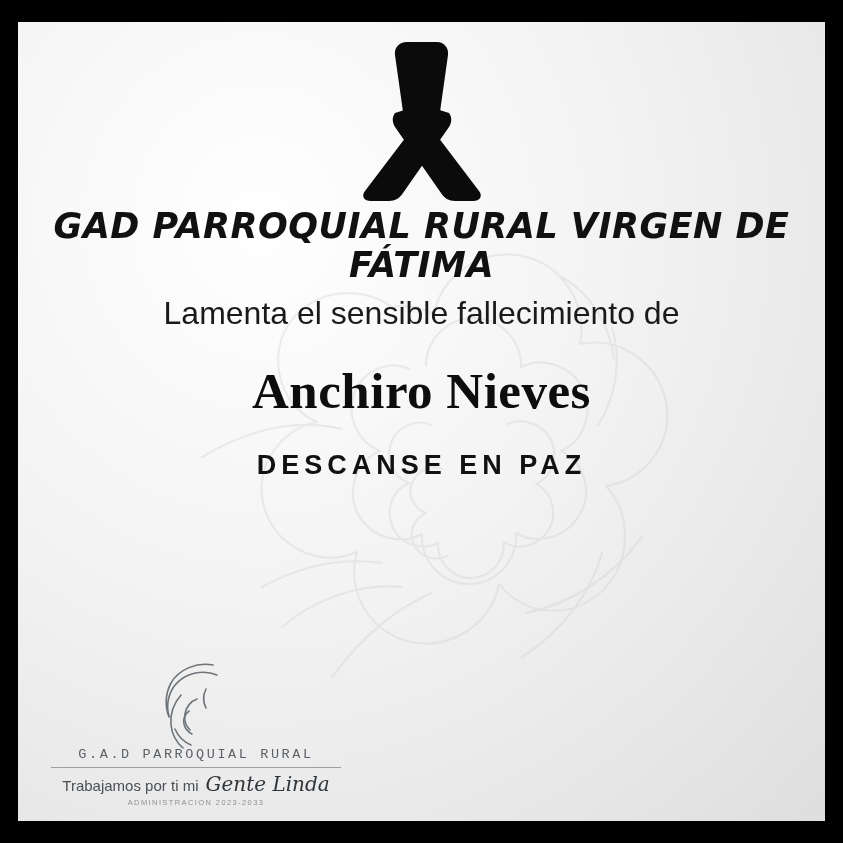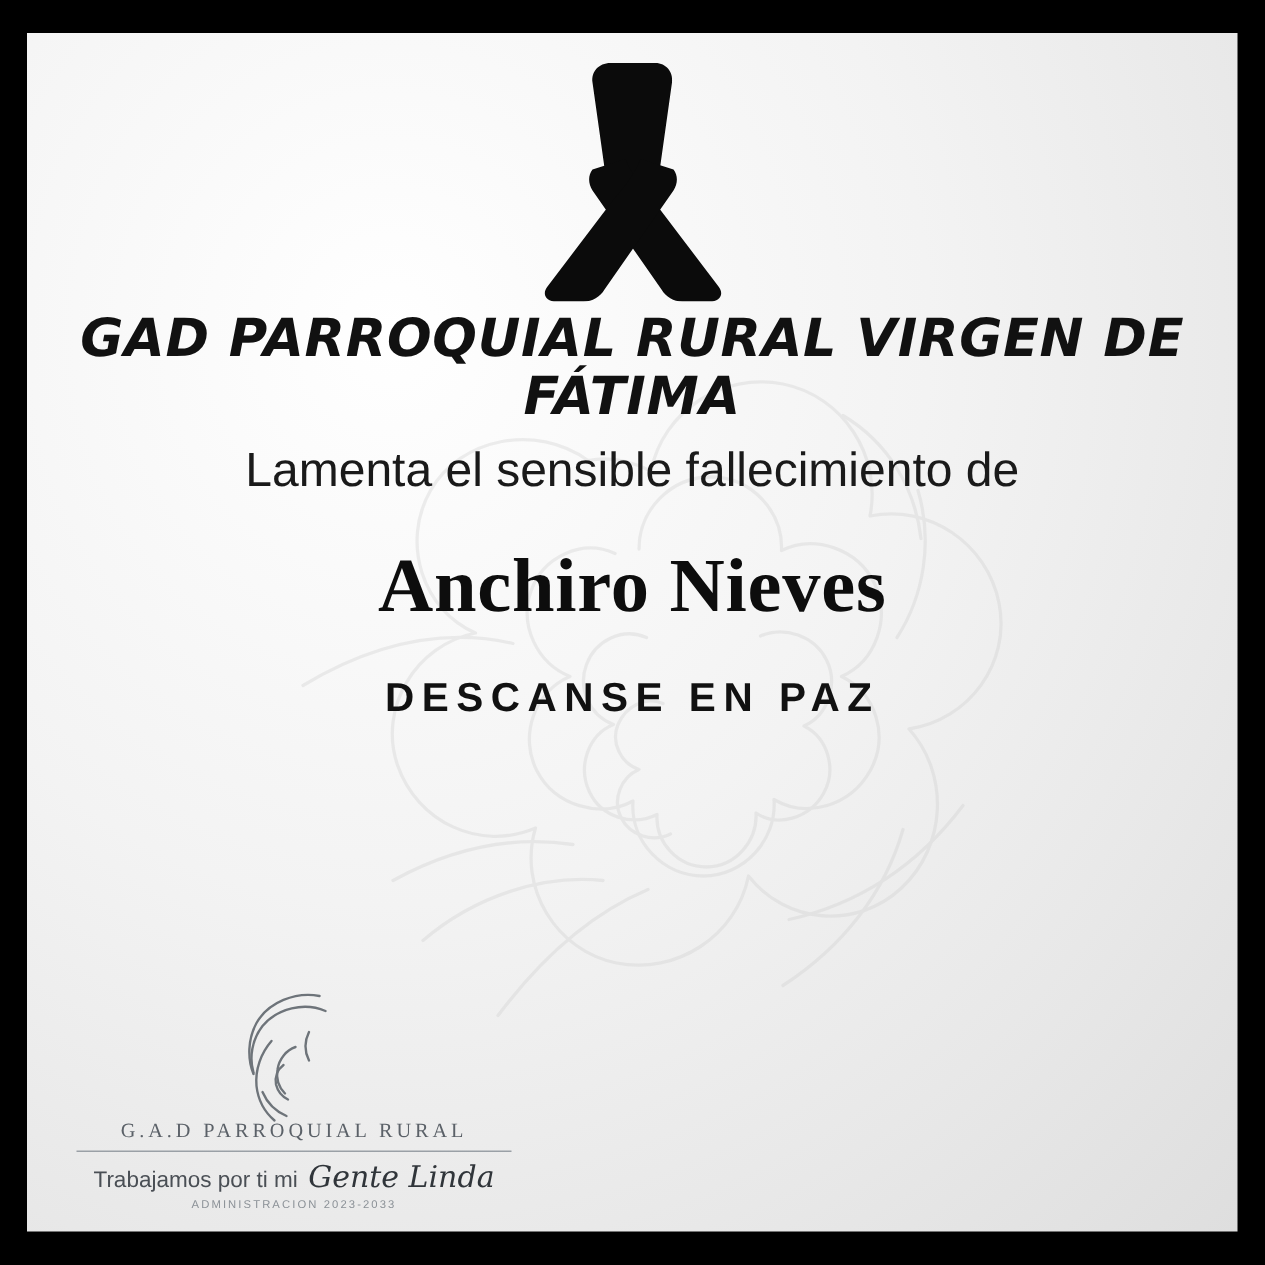--- a/index.html
+++ b/index.html
@@ -124,21 +124,21 @@
   .logo {
     width: 320px;
     display: flex;
     flex-direction: column;
     align-items: center;
     color: #3a3f45;
   }
   .logo-mark { width: 90px; height: 92px; margin-bottom: -4px; }
   .logo-mark svg { width: 100%; height: 100%; display: block; }
   .logo-top {
-    font-family: Liberation Serif, serif;
+    font-family: Liberation Mono, monospace;
     font-size: 13.5px;
     letter-spacing: 2.6px;
     color: #5b6168;
     text-transform: uppercase;
   }
   .logo-main {
     font-family: "Liberation Serif", serif;
     font-size: 35px;
     letter-spacing: 1.5px;
     color: #2f343a;

